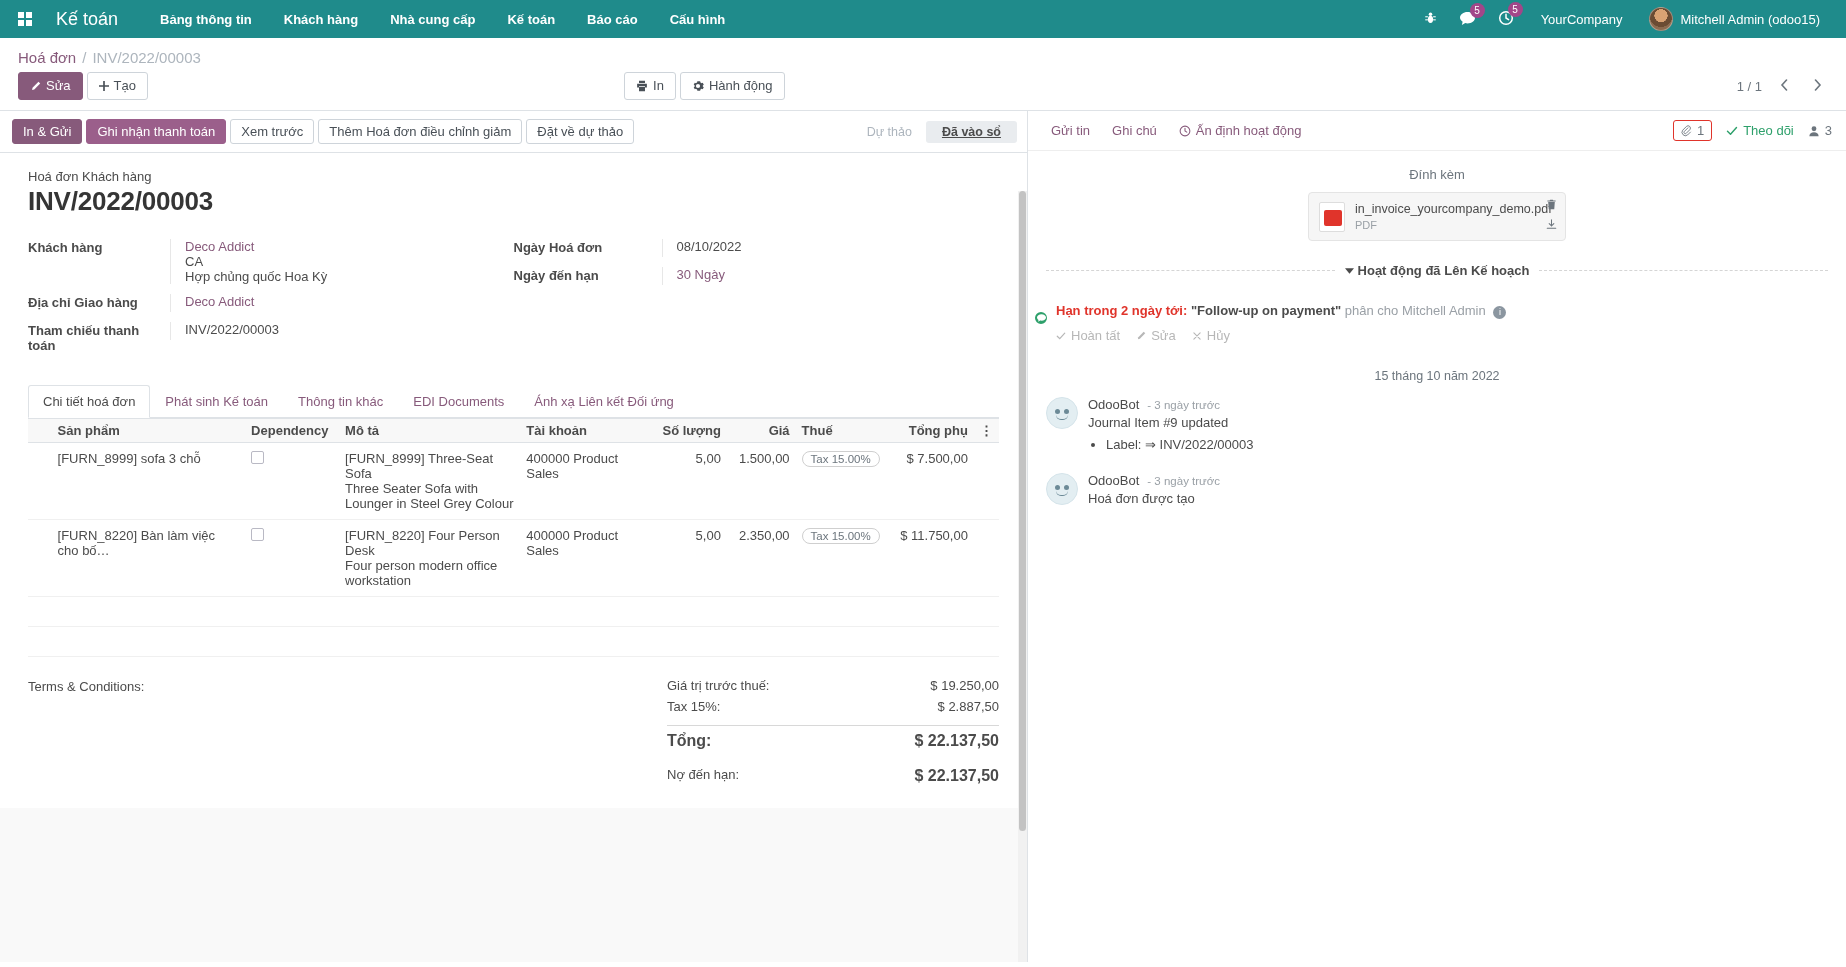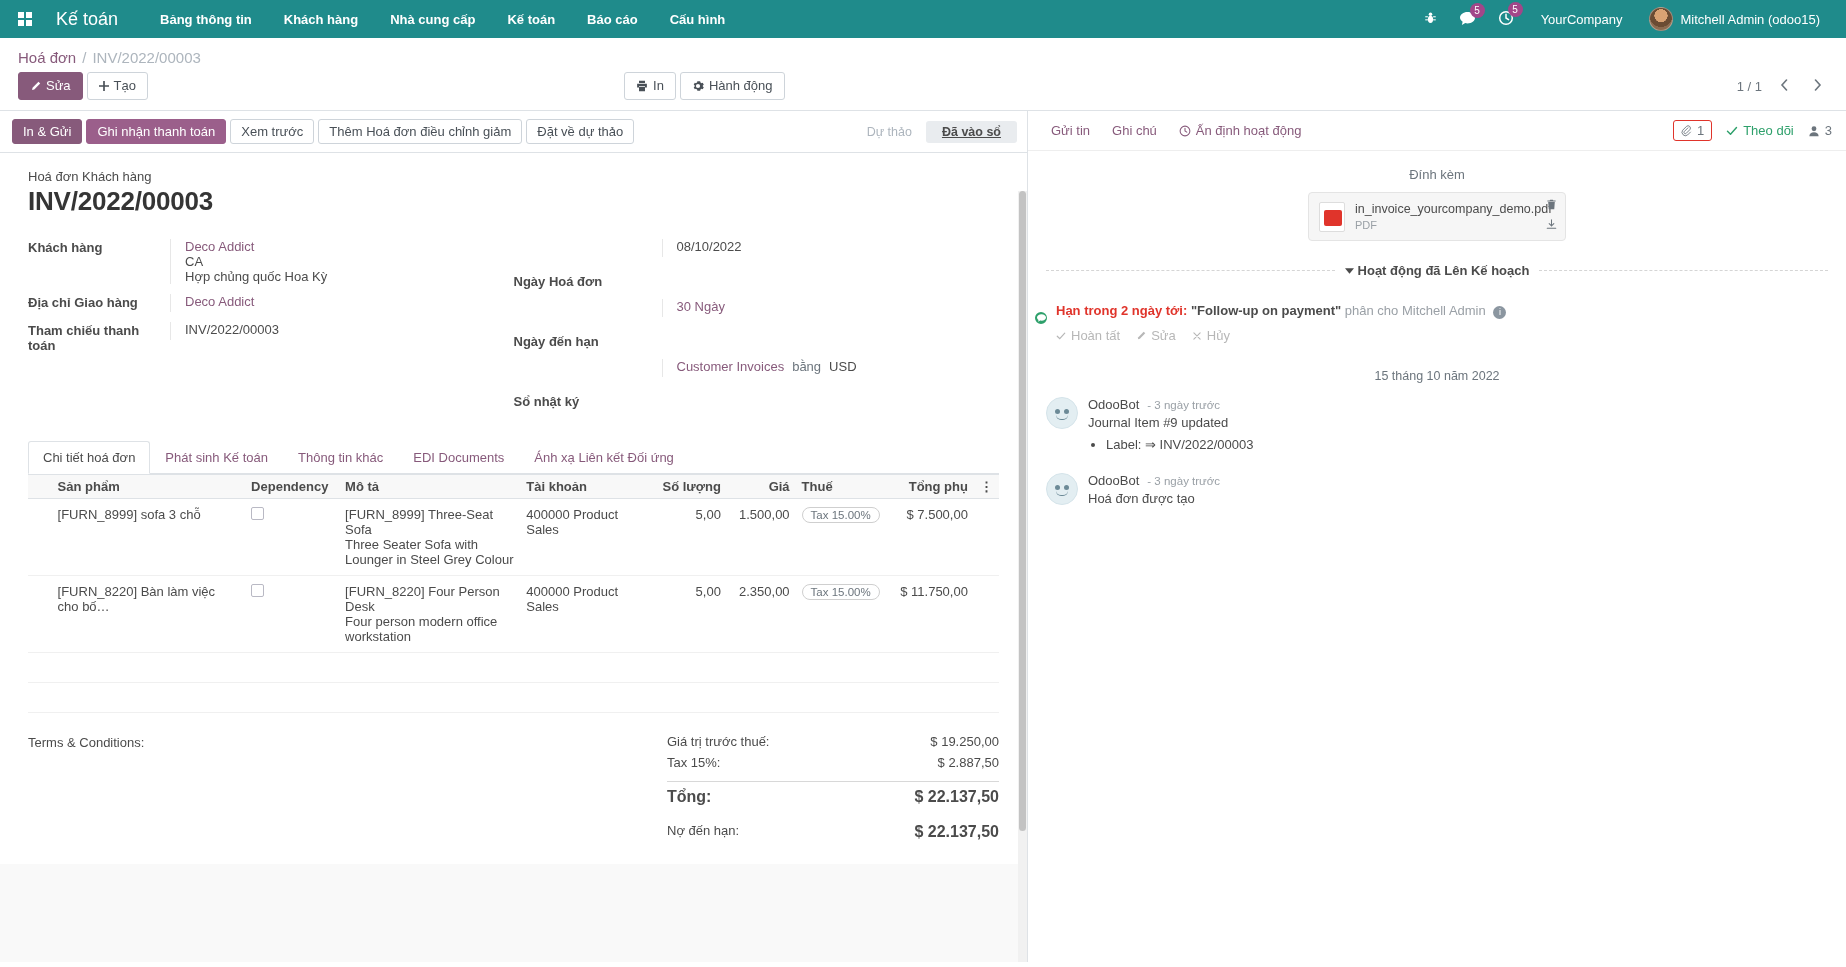--- a/index.html
+++ b/index.html
@@ -91,21 +91,21 @@
   .sheet-scroll { overflow: hidden; flex: 1; background: #f9f9f9; padding: 0; position: relative; }
   .sheet { background: #fff; padding: 16px 28px 20px 28px; }
 
   .oe-title-sub { font-size: 13px; color: #4b4b4b; margin-bottom: 2px; }
   .oe-title { font-size: 26px; font-weight: bold; color: #353535; margin-bottom: 22px; letter-spacing: -.2px; }
 
   .grp { display: flex; gap: 0; }
   .grp-col { width: 50%; }
   .fld { display: flex; align-items: flex-start; margin-bottom: 10px; font-size: 13px; }
   .fld-lbl { width: 142px; flex: none; color: #4b4b4b; font-weight: bold; padding-right: 8px; padding-top: 1px; }
-  .fld-lbl.wide { width: 148px; margin-top: 34px; }
+  .fld-lbl.wide { width: 148px; }
   .fld-val { border-left: 1px solid #e7e7e7; padding-left: 14px; min-height: 18px; flex: 1; }
   .lnk { color: #875a7b; cursor: pointer; }
   .plain { color: #4b4b4b; }
   .sub-line { color: #4b4b4b; }
   .inline-pair { display: flex; gap: 8px; align-items: baseline; }
   .muted-lbl { color: #6c757d; }
 
   
   .notebook { margin-top: 22px; }
   .tabs { display: flex; border-bottom: 1px solid #dee2e6; gap: 0; }
@@ -387,30 +387,20 @@
           </div>
 
           <div class="grp-col">
             <div class="fld">
               <div class="fld-lbl wide">Ngày Hoá đơn</div>
               <div class="fld-val plain">08/10/2022</div>
             </div>
             <div class="fld">
               <div class="fld-lbl wide">Ngày đến hạn</div>
               <div class="fld-val lnk">30 Ngày</div>
-            </div>
-            <div class="fld">
-              <div class="fld-lbl wide">Sổ nhật ký</div>
-              <div class="fld-val">
-                <div class="inline-pair">
-                  <span class="lnk">Customer Invoices</span>
-                  <span class="muted-lbl">bằng</span>
-                  <span class="plain">USD</span>
-                </div>
-              </div>
             </div>
           </div>
         </div>
 
         <div class="notebook">
           <div class="tabs">
             <div class="tab active">Chi tiết hoá đơn</div>
             <div class="tab">Phát sinh Kế toán</div>
             <div class="tab">Thông tin khác</div>
             <div class="tab">EDI Documents</div>

